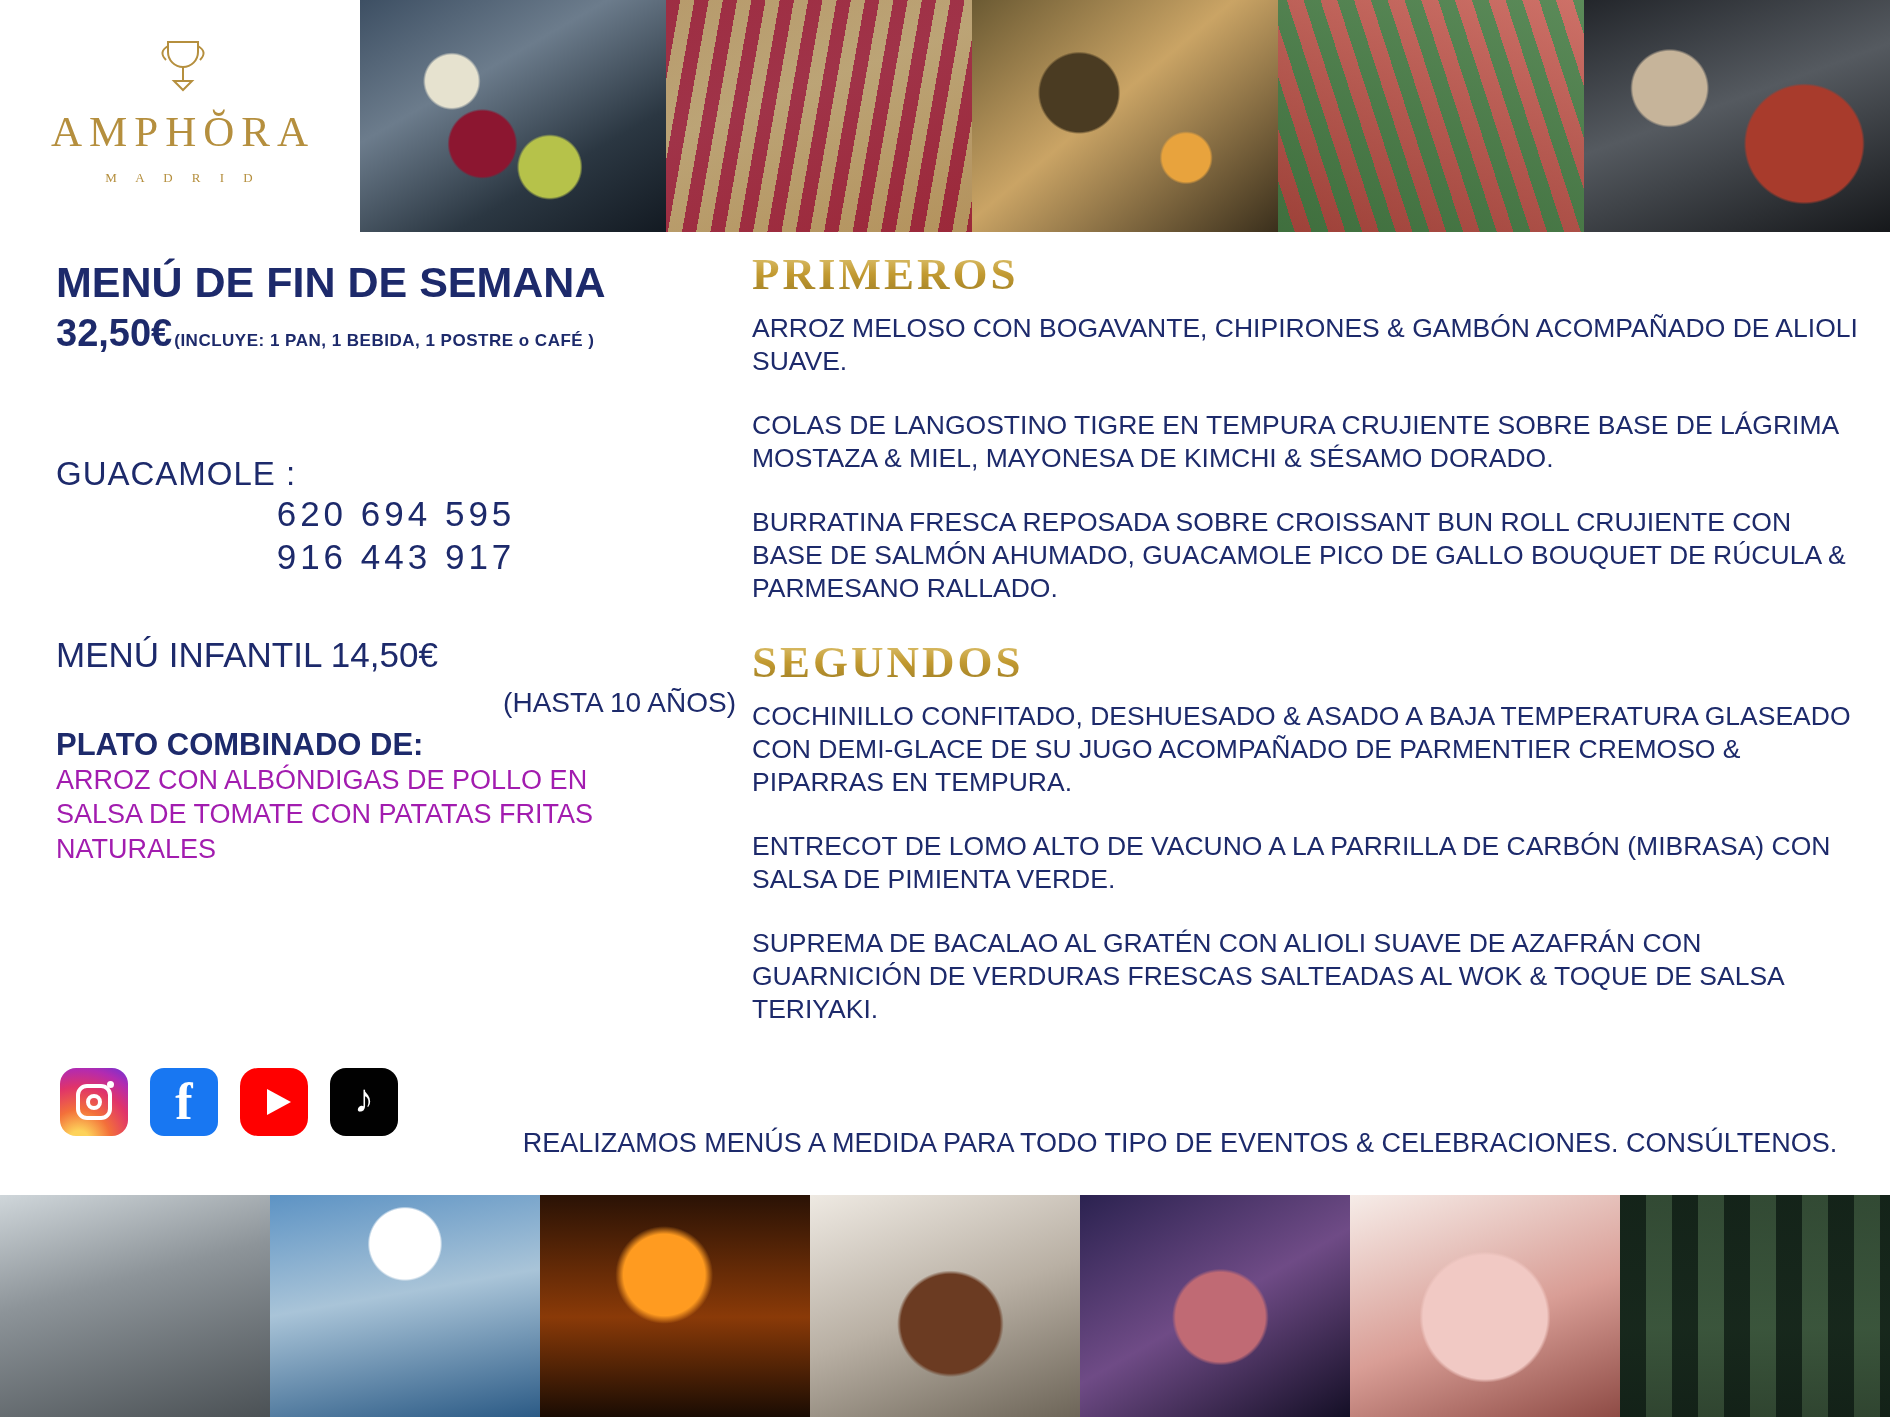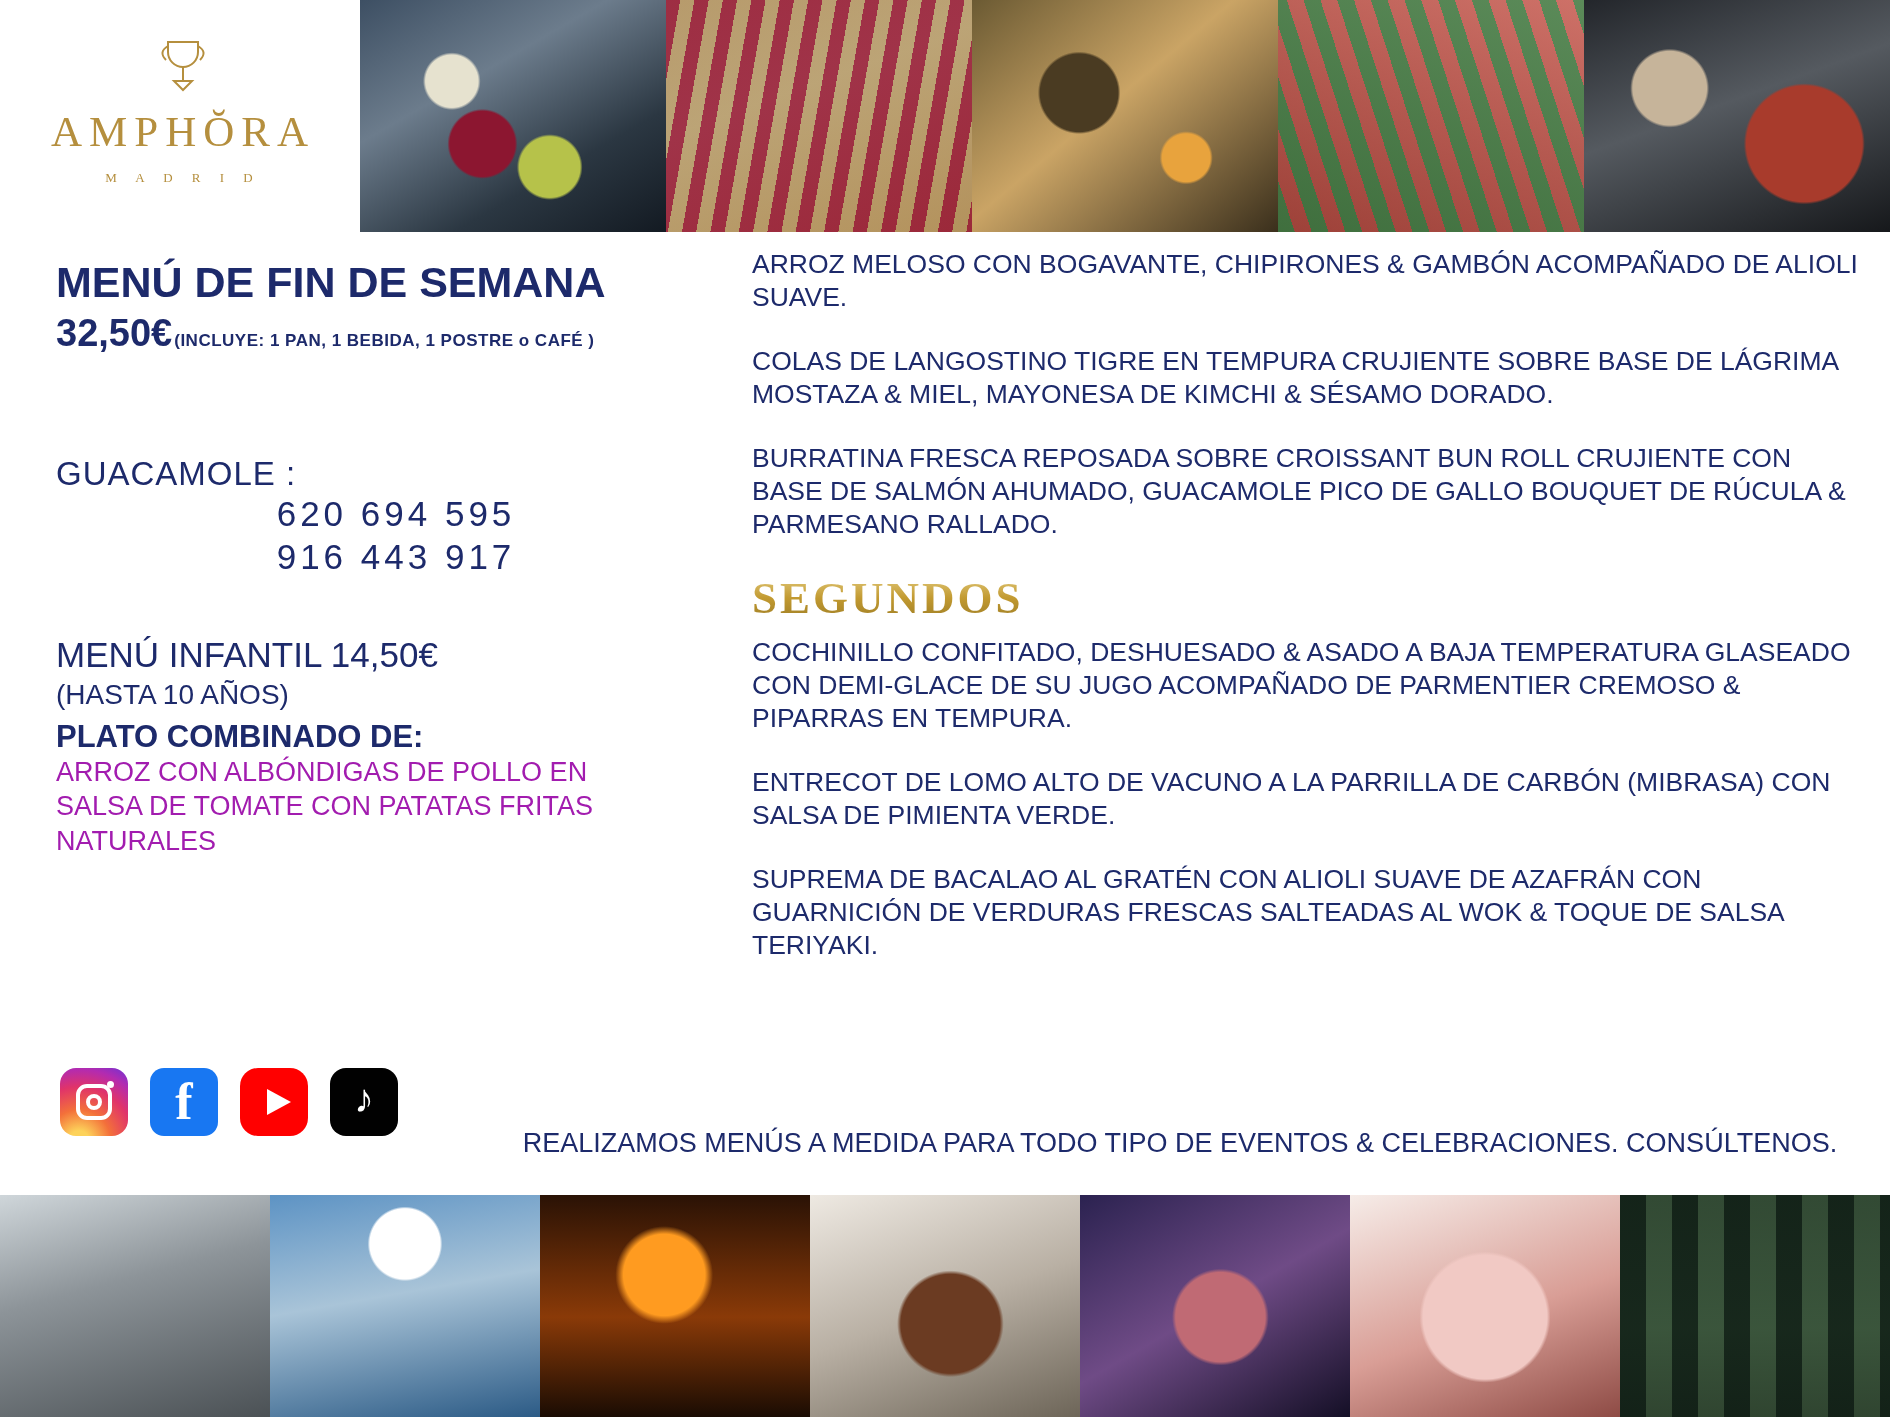--- a/index.html
+++ b/index.html
@@ -147,21 +147,22 @@
     text-align: center;
   }
   .infantil-title {
     margin-top: 56px;
     font-size: 35px;
     color: #1d2a6b;
   }
   .infantil-age {
     font-size: 28px;
     color: #1d2a6b;
-    margin-top: 4px;
+    margin-top: 12px;
+    text-align: right;
   }
   .plato-title {
     font-size: 31px;
     font-weight: bold;
     color: #1d2a6b;
     margin-top: 8px;
   }
   .plato-desc {
     font-size: 27px;
     color: #a21caf;
@@ -291,20 +292,21 @@
   </a>
   <a class="social yt">
     <span class="tri"></span>
   </a>
   <a class="social tk">
     <span class="note">♪</span>
   </a>
 </div>
 
 <div class="right-col">
+  <h2 class="section-head">PRIMEROS</h2>
   <p class="dish">ARROZ MELOSO CON BOGAVANTE, CHIPIRONES &amp; GAMBÓN ACOMPAÑADO DE ALIOLI SUAVE.</p>
   <p class="dish">COLAS DE LANGOSTINO TIGRE EN TEMPURA CRUJIENTE SOBRE BASE DE LÁGRIMA MOSTAZA &amp; MIEL, MAYONESA DE KIMCHI &amp; SÉSAMO DORADO.</p>
   <p class="dish">BURRATINA FRESCA REPOSADA SOBRE CROISSANT BUN ROLL CRUJIENTE CON BASE DE SALMÓN AHUMADO, GUACAMOLE PICO DE GALLO BOUQUET DE RÚCULA &amp; PARMESANO RALLADO.</p>
 
   <h2 class="section-head second">SEGUNDOS</h2>
   <p class="dish">COCHINILLO CONFITADO, DESHUESADO &amp; ASADO A BAJA TEMPERATURA GLASEADO CON DEMI-GLACE DE SU JUGO ACOMPAÑADO DE PARMENTIER CREMOSO &amp; PIPARRAS EN TEMPURA.</p>
   <p class="dish">ENTRECOT DE LOMO ALTO DE VACUNO A LA PARRILLA DE CARBÓN (MIBRASA) CON SALSA DE PIMIENTA VERDE.</p>
   <p class="dish">SUPREMA DE BACALAO AL GRATÉN CON ALIOLI SUAVE DE AZAFRÁN CON GUARNICIÓN DE VERDURAS FRESCAS SALTEADAS AL WOK &amp; TOQUE DE SALSA TERIYAKI.</p>
 </div>
 

